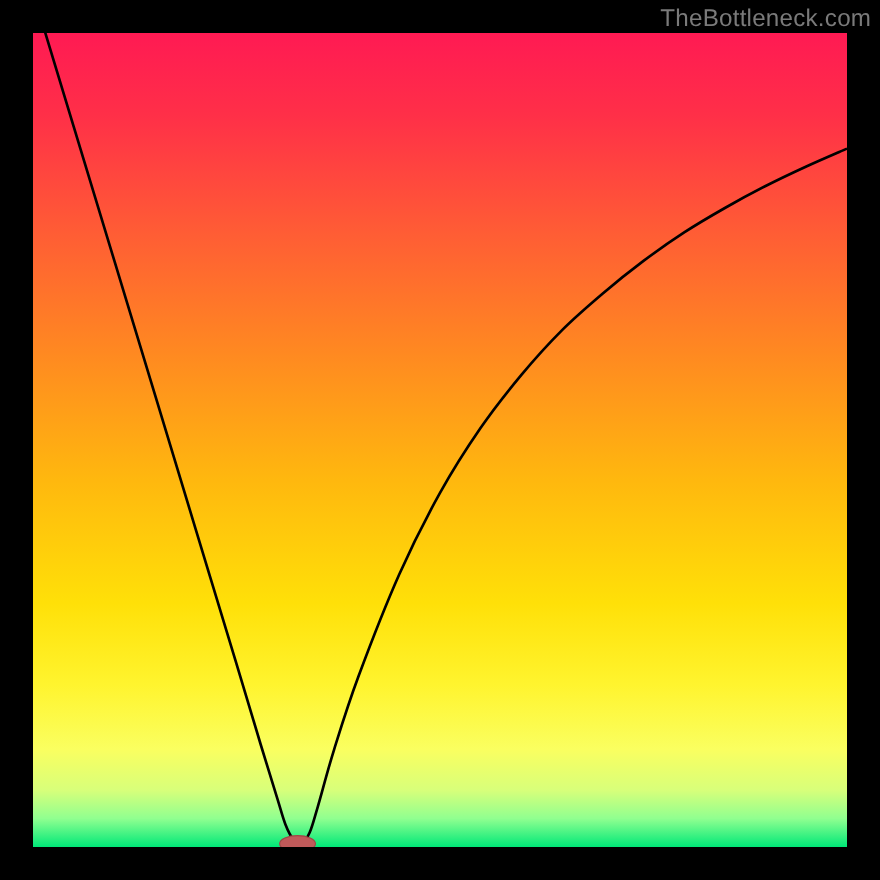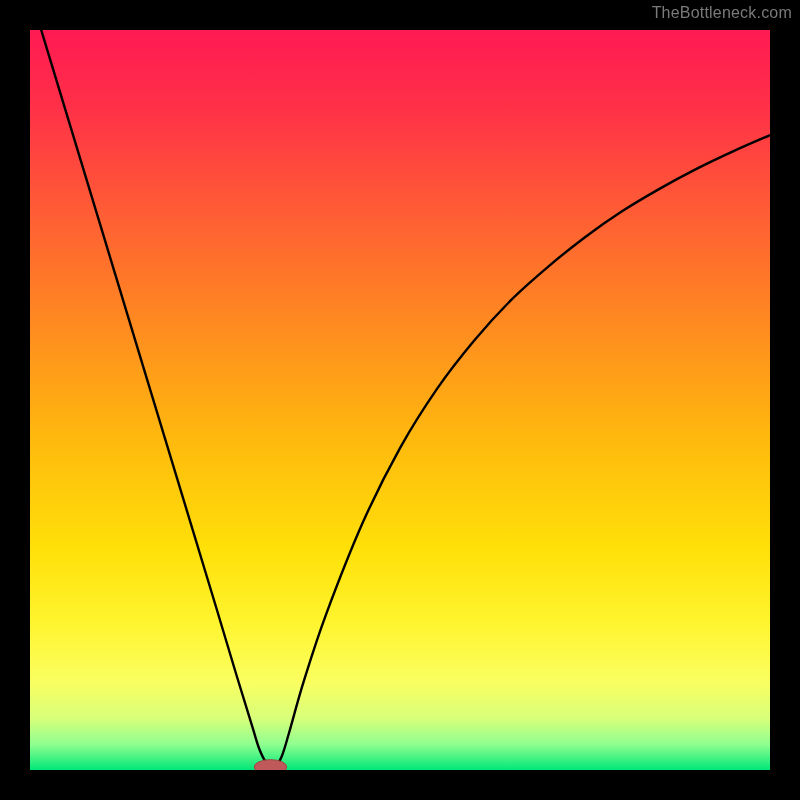--- a/index.html
+++ b/index.html
@@ -23,21 +23,21 @@
     top: 30px;
     width: 740px;
     height: 740px;
     overflow: hidden;
   }
   .watermark {
     position: absolute;
     top: 4px;
     right: 8px;
     color: #7a7a7a;
-    font-size: 16px;
+    font-size: 22px;
     font-weight: 500;
     letter-spacing: 0.2px;
     user-select: none;
   }
   svg { display: block; }
 </style>
 </head>
 <body>
 
 <div class="frame">

